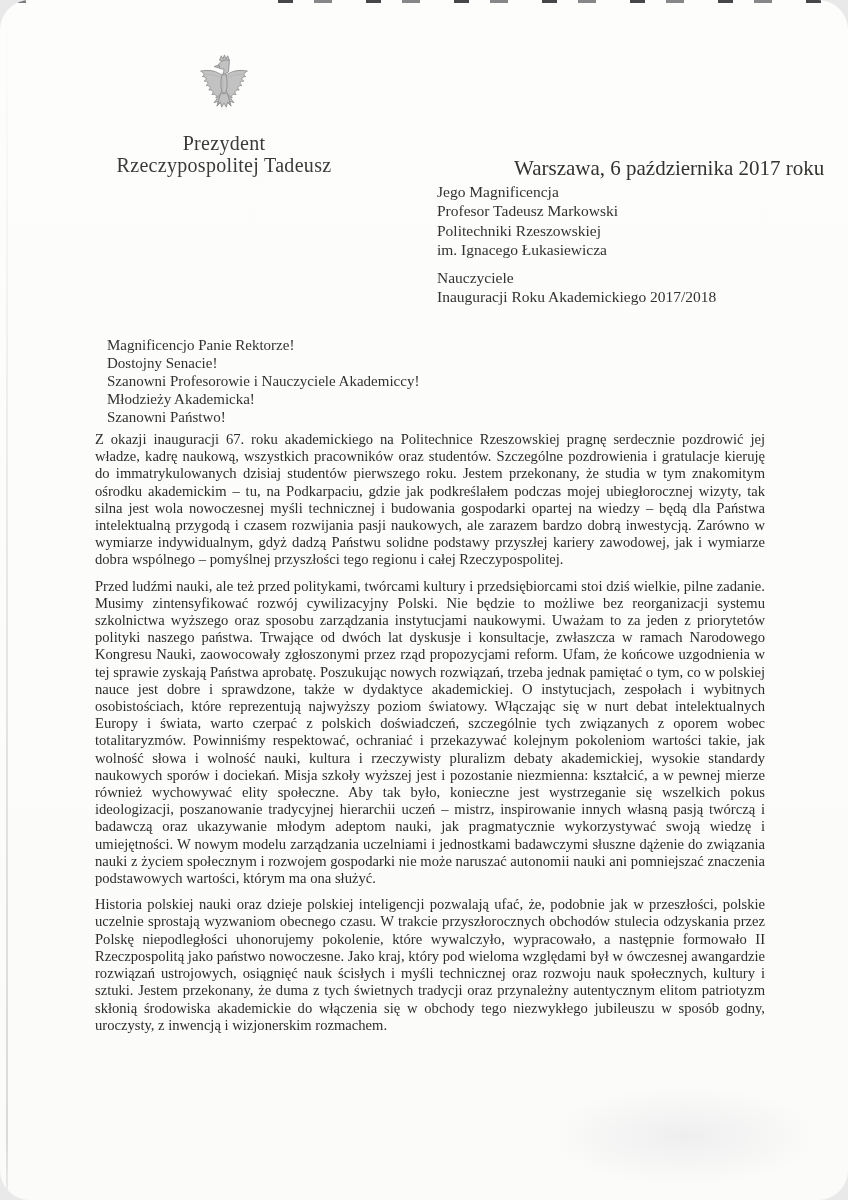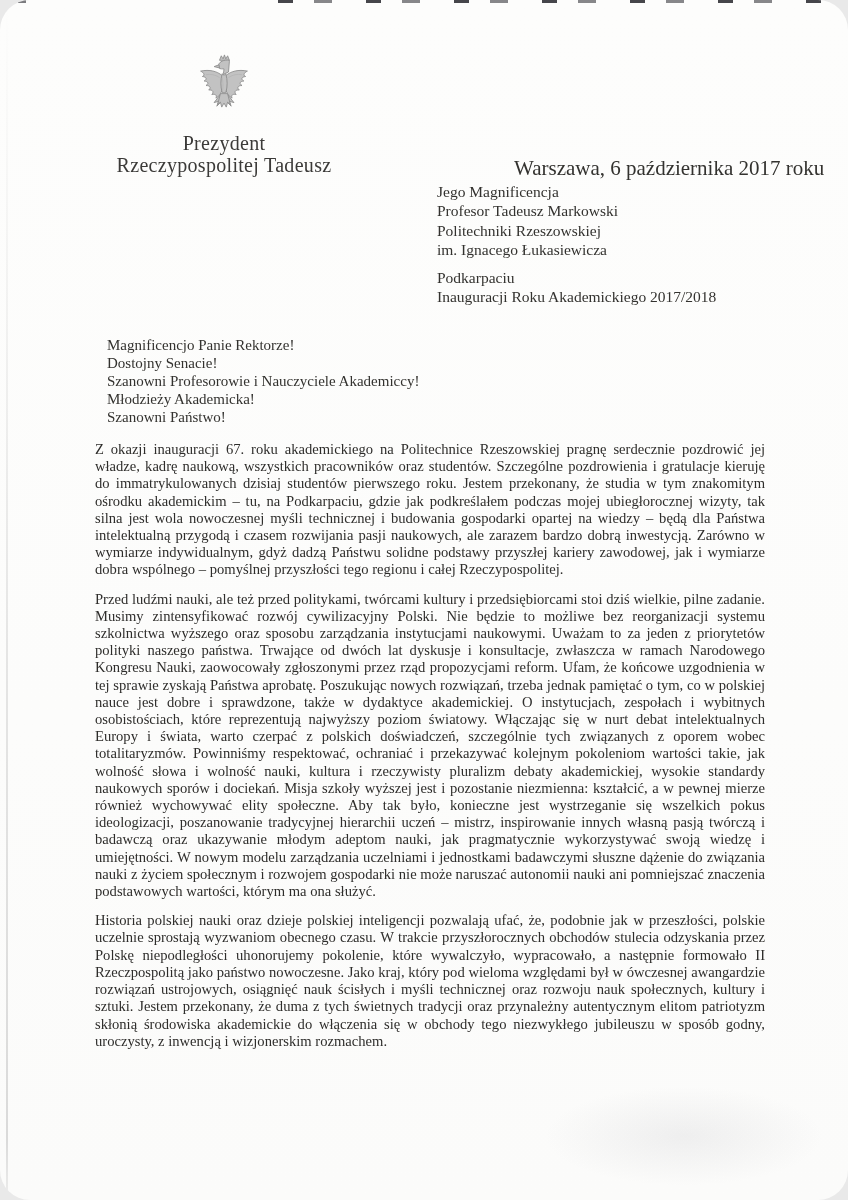--- a/index.html
+++ b/index.html
@@ -50,21 +50,21 @@
 
   
   .salutation { position: absolute; left: 95px; top: 337px; font-size: 15px; line-height: 17.9px; color: #33322f; margin-left: 12px; }
   .sal-line { display: block; }
 
   
   .body-text {
     position: absolute; left: 95px; top: 429px; width: 670px;
     font-size: 14.6px; line-height: 17.2px; text-align: justify; color: #2e2d2b;
   }
-  .body-text p { margin: 12px 0 9px 0; }
+  .body-text p { margin: 2px 0 9px 0; }
 </style>
 </head>
 <body>
 
 <div class="page">
 
   <div class="scan-top"></div>
   <div class="scan-top-left"></div>
   <div class="scan-left-edge"></div>
   <div class="scan-smudge"></div>
@@ -93,21 +93,21 @@
   </div>
 
   <div class="dateline">Warszawa, 6 października 2017 roku</div>
 
   <div class="addressee">
     <span class="addr-line">Jego Magnificencja</span>
     <span class="addr-line">Profesor Tadeusz Markowski</span>
     <span class="addr-line">Politechniki Rzeszowskiej</span>
     <span class="addr-line">im. Ignacego Łukasiewicza</span>
     <div class="group2">
-      <span class="addr-line">Podkarpaciu</span>
+      <span class="addr-line">Nauczyciele</span>
       <span class="addr-line">Inauguracji Roku Akademickiego 2017/2018</span>
     </div>
   </div>
 
   <div class="salutation">
     <span class="sal-line">Magnificencjo Panie Rektorze!</span>
     <span class="sal-line">Dostojny Senacie!</span>
     <span class="sal-line">Szanowni Profesorowie i Nauczyciele Akademiccy!</span>
     <span class="sal-line">Młodzieży Akademicka!</span>
     <span class="sal-line">Szanowni Państwo!</span>

